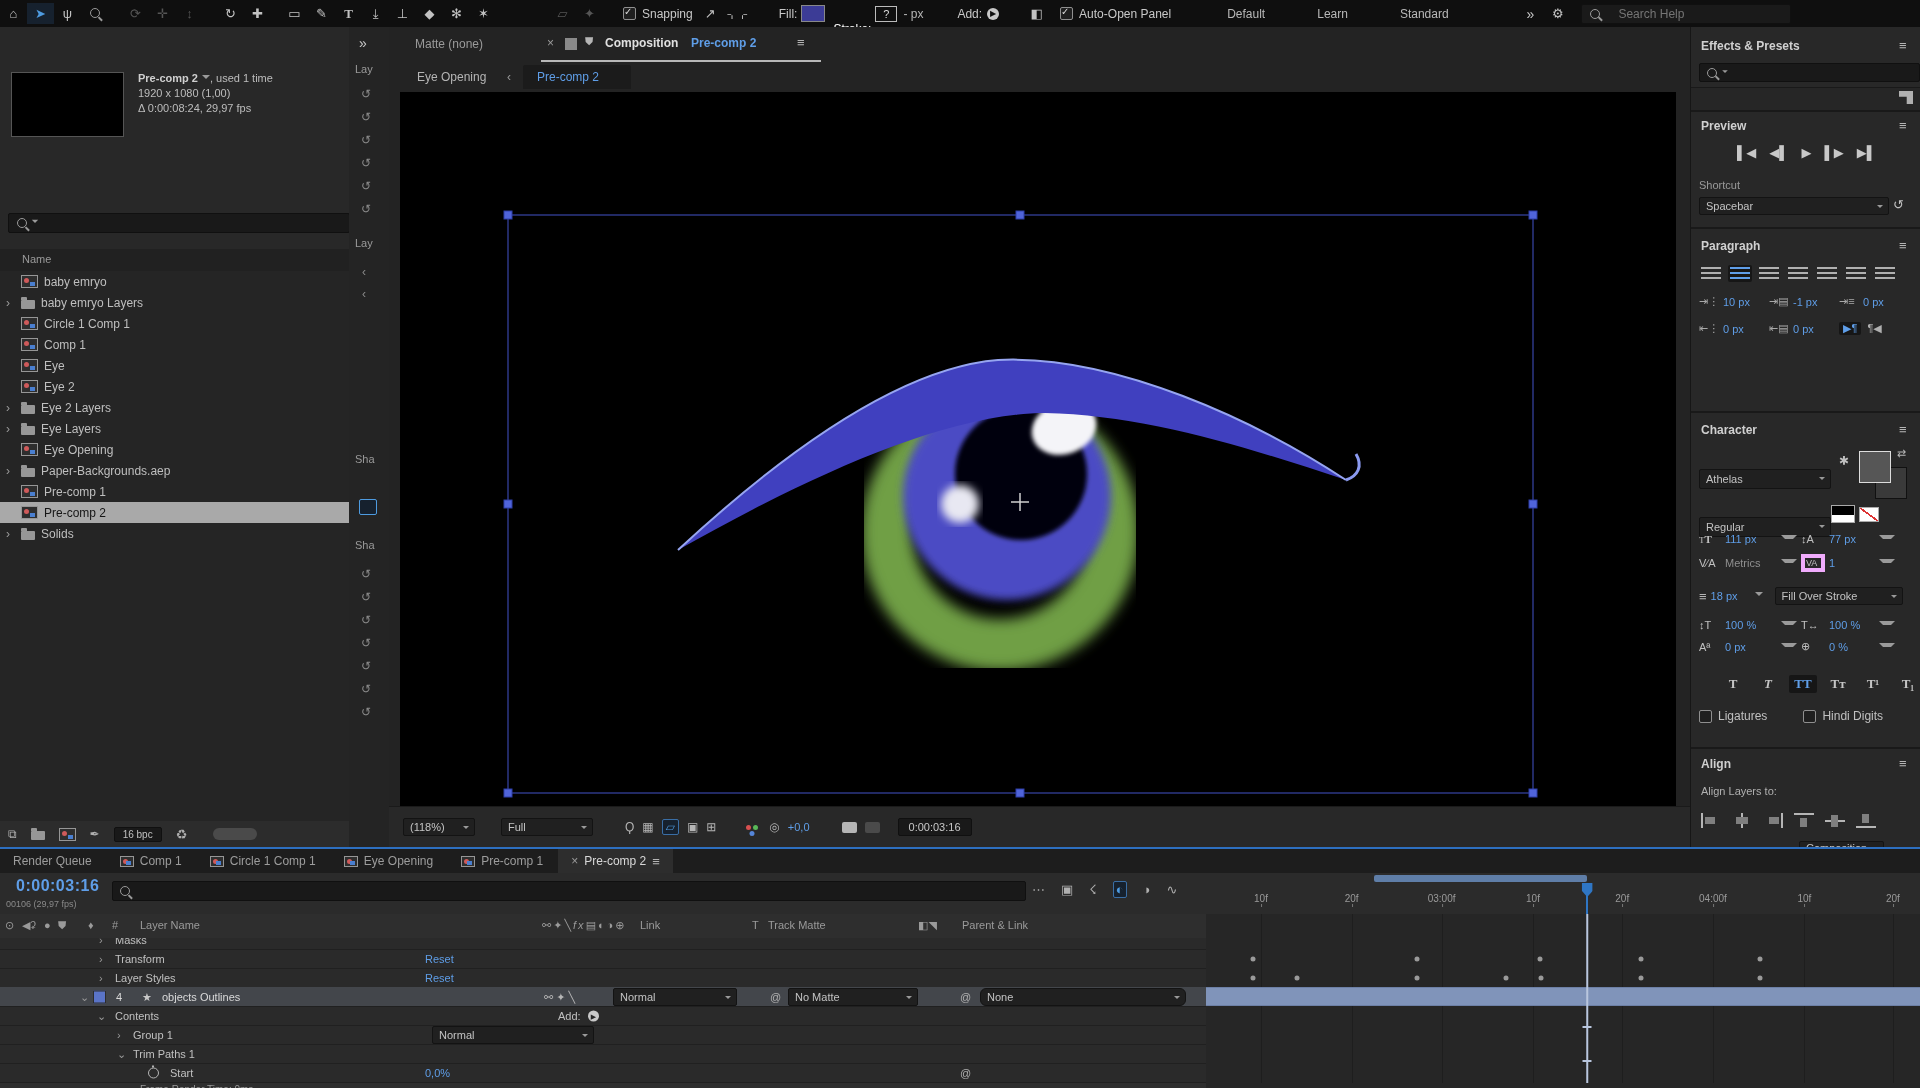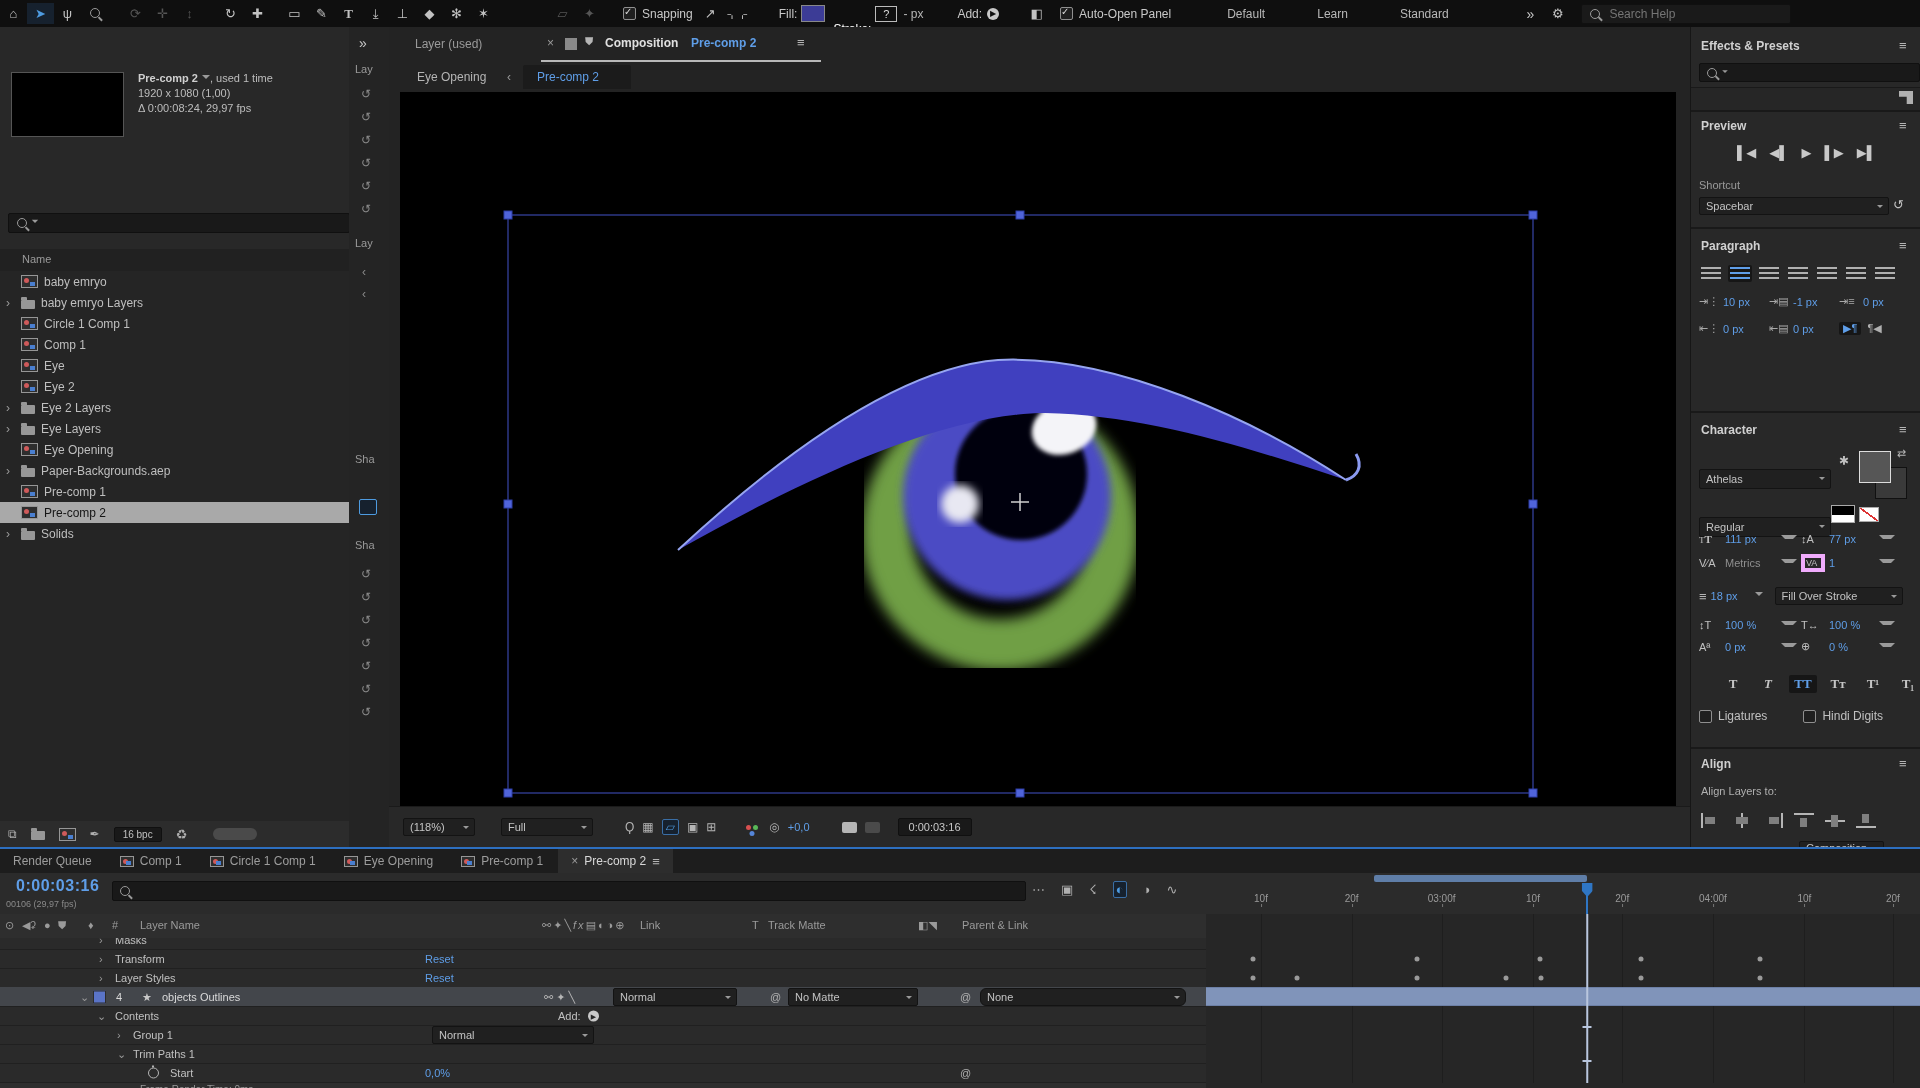--- a/index.html
+++ b/index.html
@@ -128,21 +128,21 @@
     <span style="width:56px;"></span>
     <span style="display:flex;gap:52px;">
 
     <span class="ws" style="color:#b8b8b8;font-size:12px;"><i style="font-style:normal;">Default</i></span>
         <span class="ws" style="color:#b8b8b8;font-size:12px;"><i style="font-style:normal;">Learn</i></span>
         <span class="ws" style="color:#b8b8b8;font-size:12px;"><i style="font-style:normal;">Standard</i></span>
       </span>
     <span style="width:78px;"></span>
     <span style="color:#c8c8c8;font-size:14px;">»</span>
     <span class="tool" style="margin-left:10px;">⚙</span>
-    <span class="well" style="margin-left:10px;width:200px;height:18px;display:flex;align-items:center;gap:7px;padding-left:8px;background:#1a1a1a;">
+    <span class="well" style="margin-left:10px;width:200px;height:18px;display:flex;align-items:center;gap:16px;padding-left:8px;background:#1a1a1a;">
       <span class="mag"></span>
       <input style="background: none; border: none; color: rgb(153, 153, 153); font-size: 12px; width: 150px; font-family: &quot;Liberation Sans&quot;, sans-serif;" placeholder="Search Help">
     </span>
   </div>
 
   <div class="abs panel" style="left:0;top:27;width:349px;height:820px;top:27px;border-right:1px solid #161616;">
     <div class="abs" style="left:11px;top:45px;width:111px;height:63px;background:#000;border:1px solid #555;"></div>
     <div class="abs" style="left:138px;top:44px;font-size:11px;line-height:15px;">
       <div><b style="color:#cfcfcf;">Pre-comp 2</b><span class="tri" style="margin-left:4px;"></span><span style="color:#bdbdbd;">, used 1 time</span></div>
       <div style="color:#bdbdbd;">1920 x 1080 (1,00)</div>
@@ -271,21 +271,21 @@
         <span>↺</span>
         <span>↺</span>
         <span>↺</span>
         <span>↺</span>
     </div>
   </div>
 
   <div class="abs" style="left:389px;top:27px;width:1301px;height:820px;background:#232323;">
 
     <div class="abs" style="left:0;top:0;width:1301px;height:36px;background:#232323;border-bottom:1px solid #1a1a1a;">
-      <span class="abs" style="left:26px;top:10px;color:#9a9a9a;font-size:12px;">Layer (used)</span>
+      <span class="abs" style="left:26px;top:10px;color:#9a9a9a;font-size:12px;">Matte (none)</span>
       <span class="abs" style="left:158px;top:9px;color:#9a9a9a;">×</span>
       <span class="abs" style="left:176px;top:11px;width:12px;height:12px;background:#8a8a8a;"></span>
       <span class="abs" style="left:196px;top:8px;color:#b5b5b5;font-size:11px;">⛊</span>
       <span class="abs" style="left:216px;top:9px;color:#e0e0e0;font-size:12px;font-weight:bold;">Composition</span>
       <span class="abs" style="left:302px;top:9px;color:#5f9ee8;font-size:12px;font-weight:bold;">Pre-comp 2</span>
       <span class="abs menu" style="left:408px;top:8px;"></span>
       <div class="abs" style="left:152px;top:33px;width:280px;height:2px;background:#b8b8b8;"></div>
     </div>
 
     <div class="abs" style="left:0;top:36px;width:1301px;height:29px;background:#232323;">

